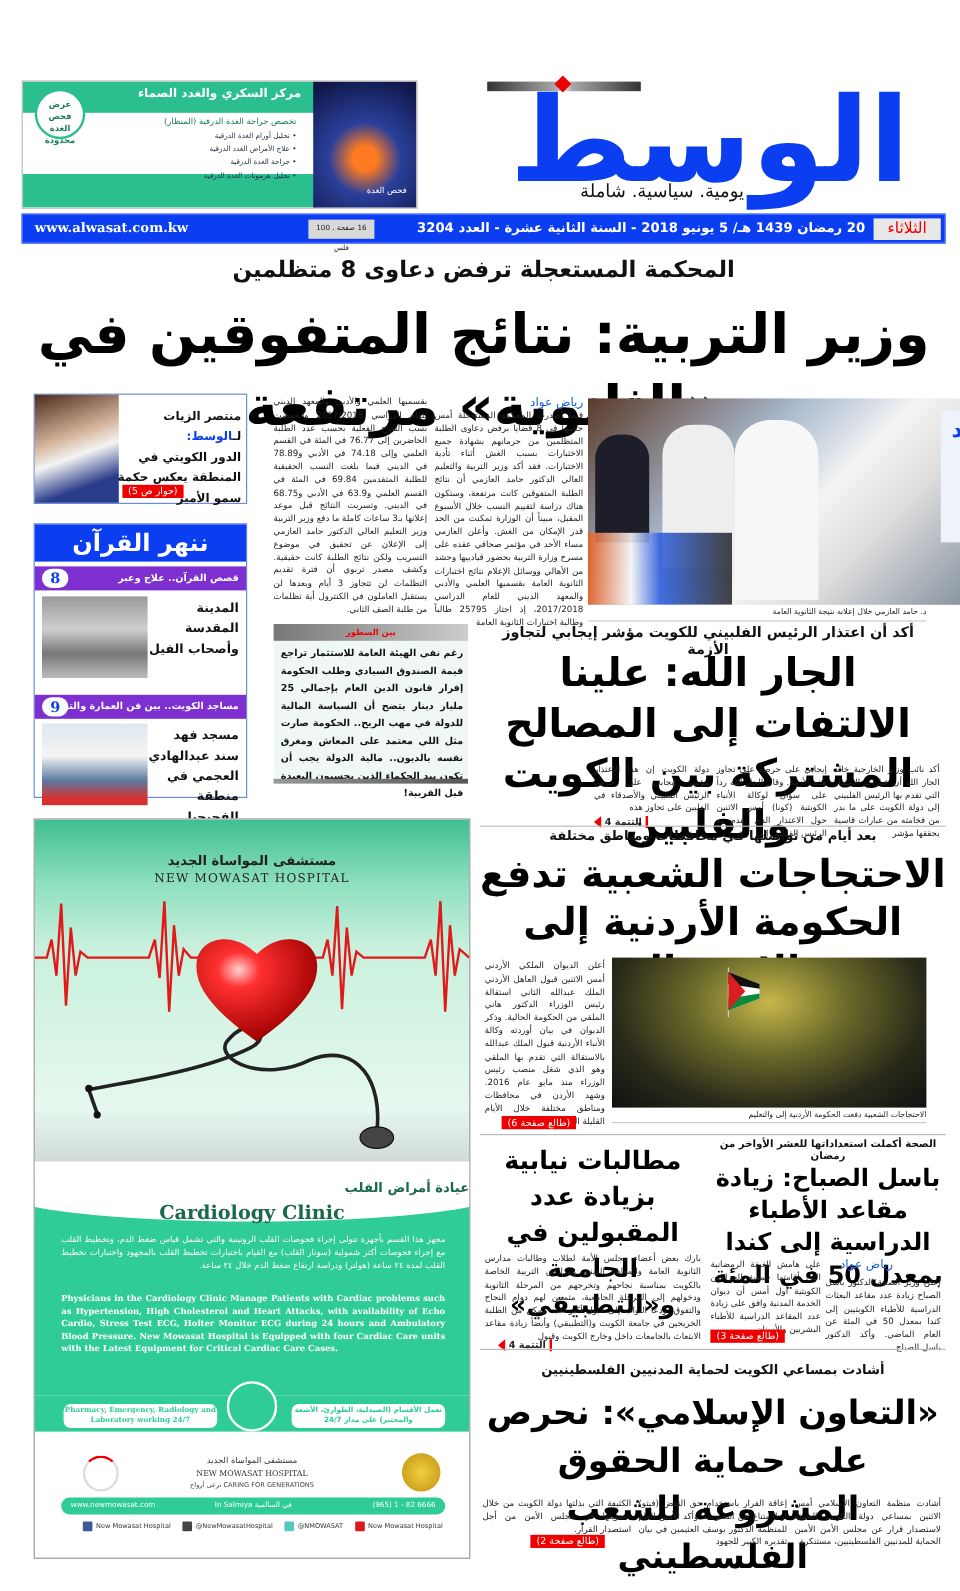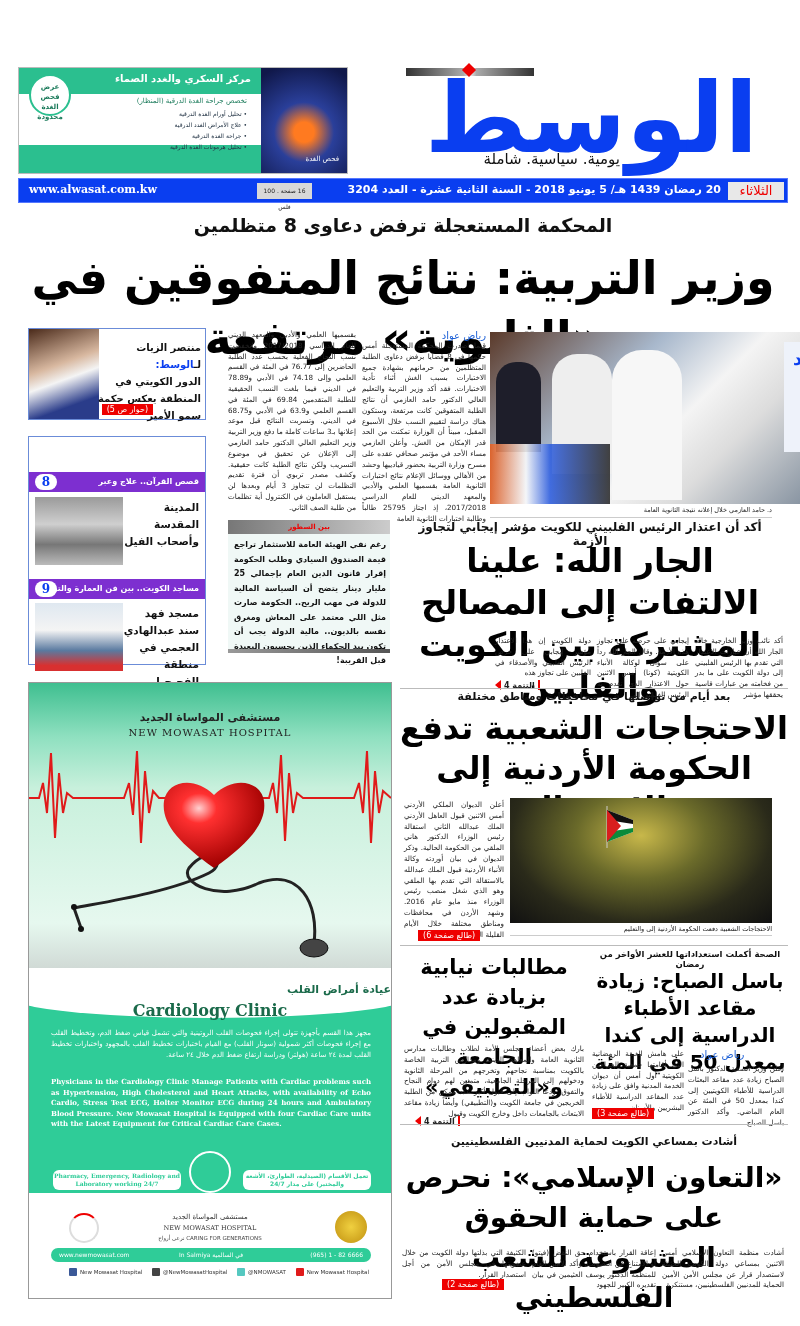--- a/index.html
+++ b/index.html
@@ -212,20 +212,21 @@
 <div id="interview" class="abs">
   <div id="interview-photo"></div>
   <div id="interview-title">
     <span>منتصر الزيات لـ</span><span class="brand">الوسط:</span>
     <div>الدور الكويتي في المنطقة يعكس حكمة سمو الأمير</div>
   </div>
   <span id="interview-ref" class="ref">(حوار ص 5)</span>
 </div>
 
 <div id="quran" class="abs">
+  <div id="quran-title">ننهر القرآن</div>
   <div id="q-band1" class="q-band">
     <span>قصص القرآن.. علاج وعبر</span>
     <span class="q-num">8</span>
   </div>
   <div id="q-img1" class="q-img"></div>
   <div id="q-text1" class="q-text">المدينة المقدسة وأصحاب الفيل</div>
   <div id="q-band2" class="q-band">
     <span>مساجد الكويت.. بين فن العمارة والتراث الشعبي</span>
     <span class="q-num">9</span>
   </div>

